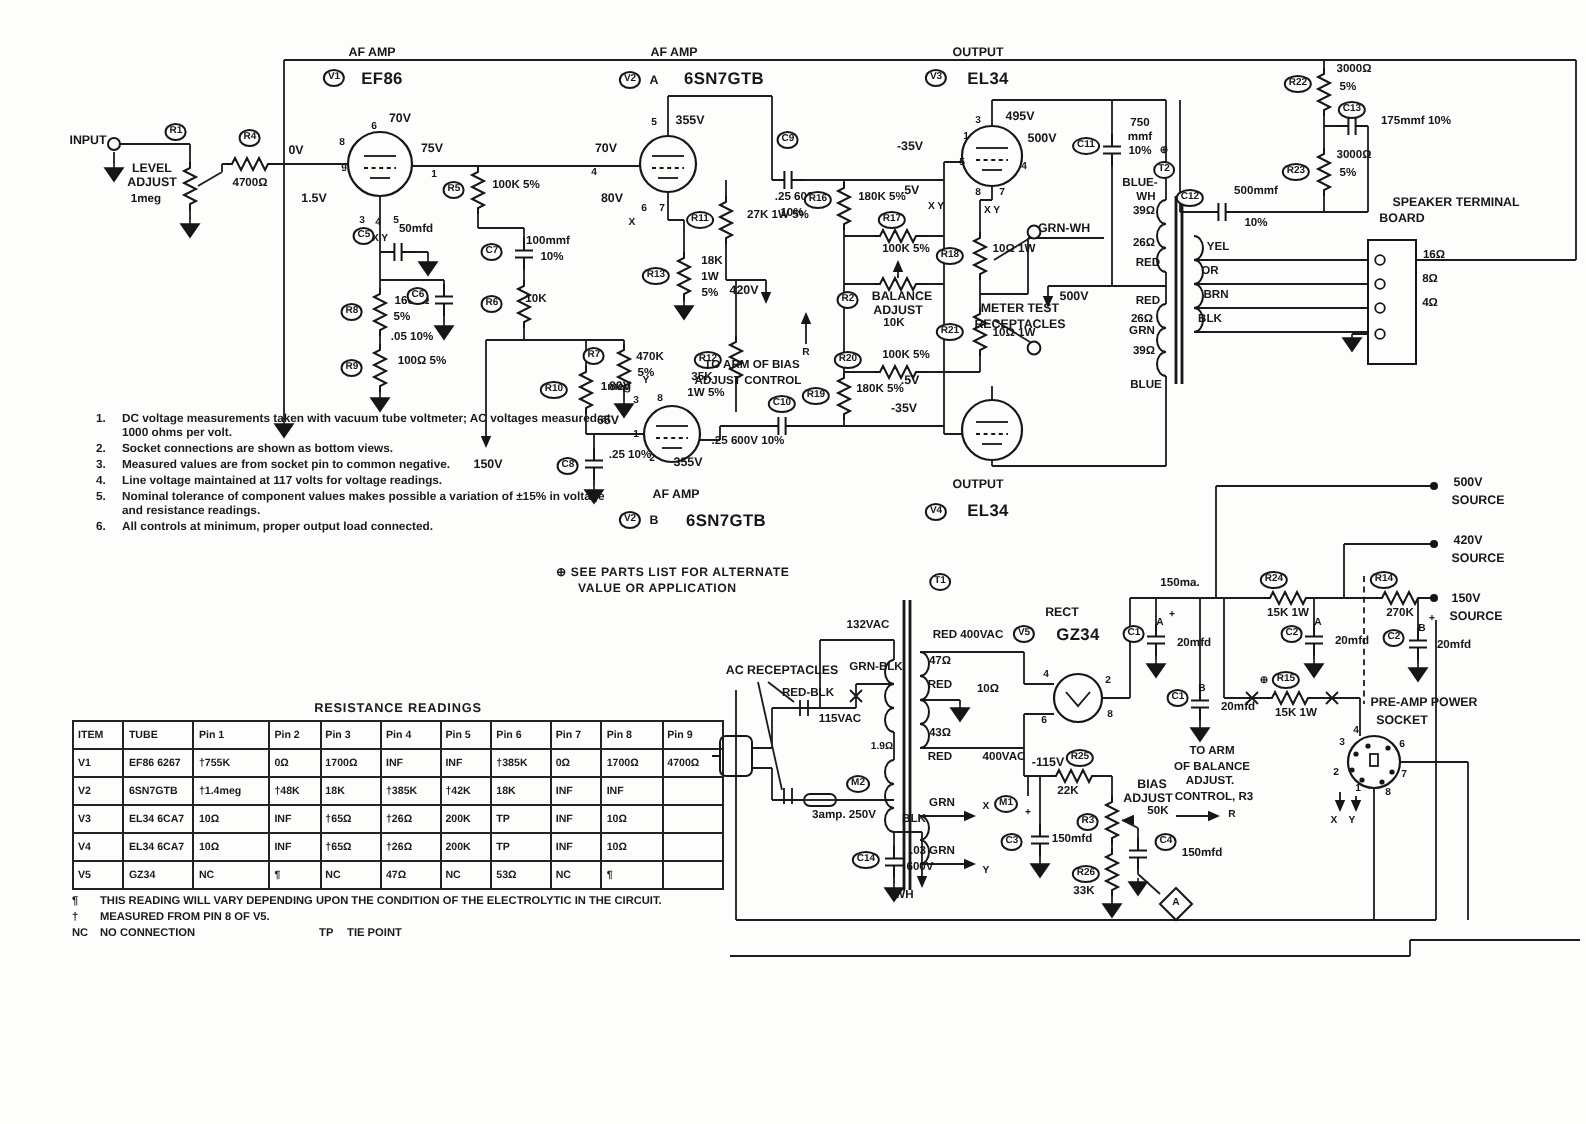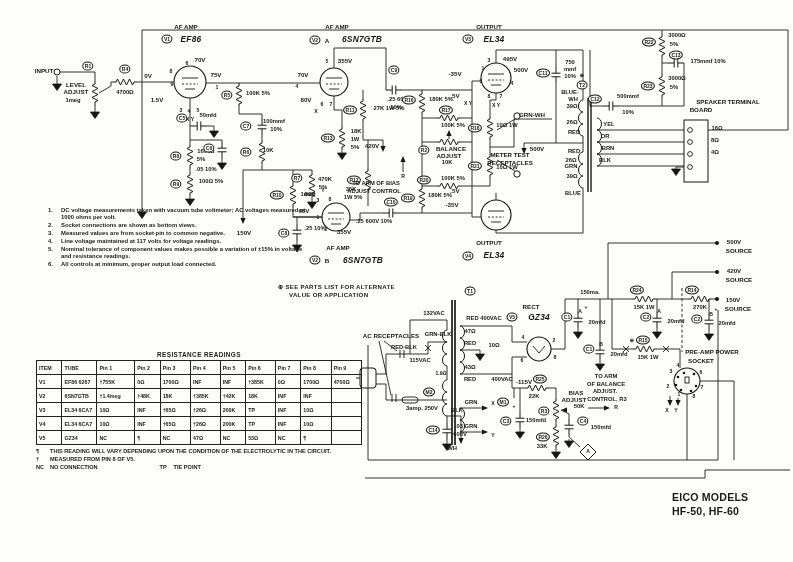--- a/index.html
+++ b/index.html
@@ -3,21 +3,21 @@
 <meta charset="utf-8">
 <style>
   html,body{margin:0;padding:0;background:#e8e8e8;}
   #canvas{position:relative;width:793px;height:562px;background:#fdfdfb;overflow:hidden;
           font-family:"Liberation Sans",sans-serif;color:#1a1a1a;}
   svg{position:absolute;left:0;top:0;}
   #labels{position:absolute;left:0;top:0;width:793px;height:562px;}
   .lbl{position:absolute;transform:translate(-50%,-50%);font-size:5.8px;font-weight:600;
        line-height:1;white-space:nowrap;color:#161616;}
   .lbl.b{font-weight:800;font-size:6.2px;}
-  .lbl.h{font-weight:800;font-size:8.4px;letter-spacing:.2px;font-style:italic;}
+  .lbl.h{font-weight:800;font-size:8.4px;letter-spacing:.2px;}
   .lbl.t{font-size:5.1px;}
   .lbl.c{border:1px solid #161616;border-radius:50%;padding:1px 1.5px;background:#fdfdfb;
          font-size:5px;font-weight:700;}
   #notes-block{position:absolute;left:48px;top:207px;width:262px;}
   .note{display:flex;font-size:5.9px;font-weight:600;line-height:1.18;margin-bottom:1px;}
   .note .n{width:13px;flex:none;}
   #parts-note{position:absolute;left:278px;top:283px;font-size:6.1px;font-weight:800;line-height:1.35;letter-spacing:.3px;}
   #parts-note div:last-child{margin-left:11px;}
   #table-block{position:absolute;left:36px;top:351px;width:326px;}
   #table-title{text-align:center;font-size:6.4px;font-weight:800;margin-bottom:2px;letter-spacing:.4px;}
@@ -709,18 +709,14 @@
         </div>
         <div class="fnrow">
           <span class="sym">NC</span>
           <span>NO CONNECTION</span>
           <span class="sym2 gap">TP</span>
           <span>TIE POINT</span>
         </div>
       </div>
 </div>
 
-<div id="brand">
-  <div>EICO MODELS</div>
-  <div>HF-50, HF-60</div>
+
 </div>
 
-</div>
-
 </body></html>

